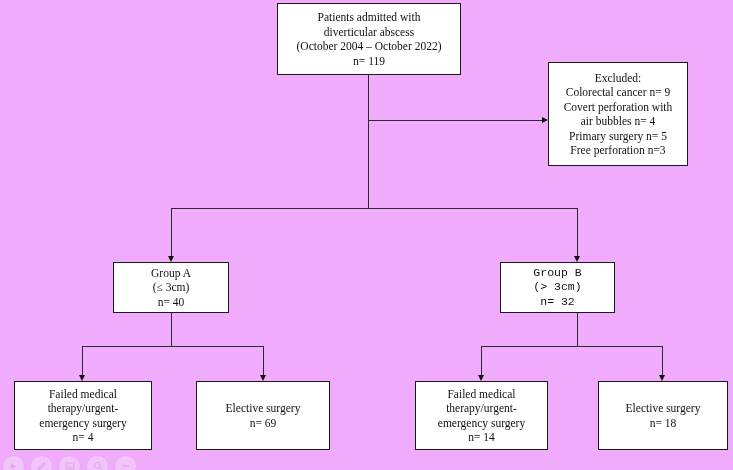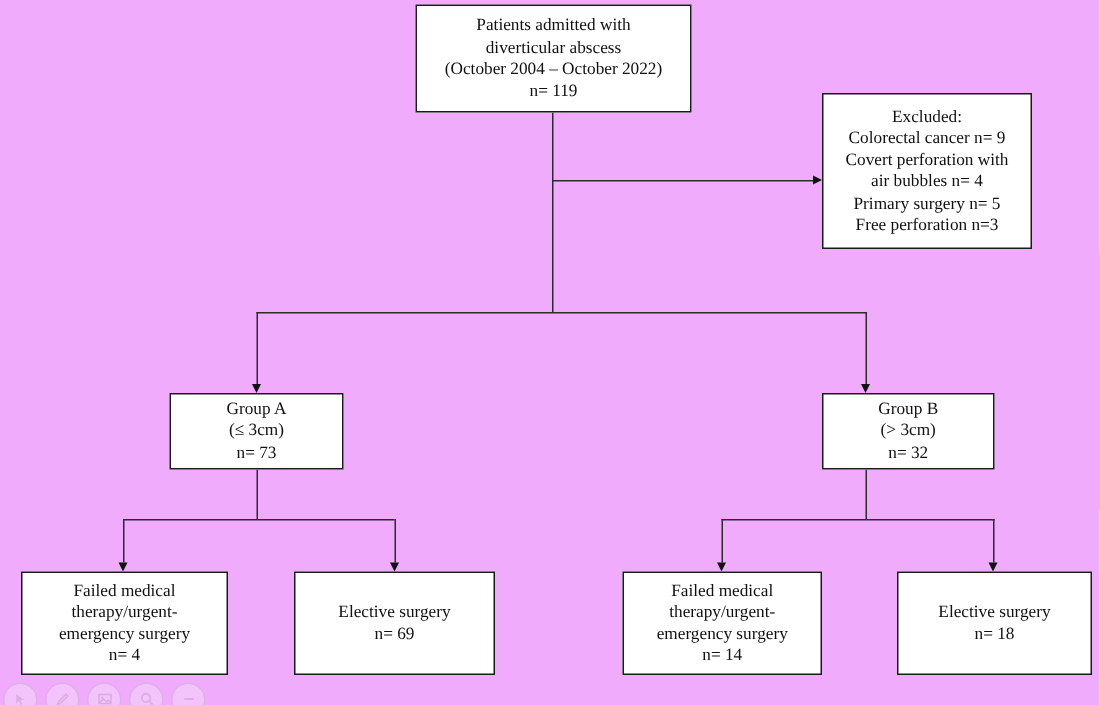--- a/index.html
+++ b/index.html
@@ -105,24 +105,24 @@
 Colorectal cancer n= 9
 Covert perforation with
 air bubbles n= 4
 Primary surgery n= 5
 Free perforation n=3</span>
   </div>
 
   <div class="node" style="left:113px; top:262px; width:116px; height:51px;">
     <span class="txt">Group A
 (≤ 3cm)
-n= 73</span>
-  </div>
-
-  <div class="node" style="left:548px; top:262px; width:115px; height:51px;">
+n= 40</span>
+  </div>
+
+  <div class="node" style="left:500px; top:262px; width:115px; height:51px;font-family:Liberation Mono, monospace;">
     <span class="txt">Group B
 (&gt; 3cm)
 n= 32</span>
   </div>
 
   <div class="node" style="left:14px; top:381px; width:138px; height:69px;">
     <span class="txt">Failed medical
 therapy/urgent-
 emergency surgery
 n= 4</span>

